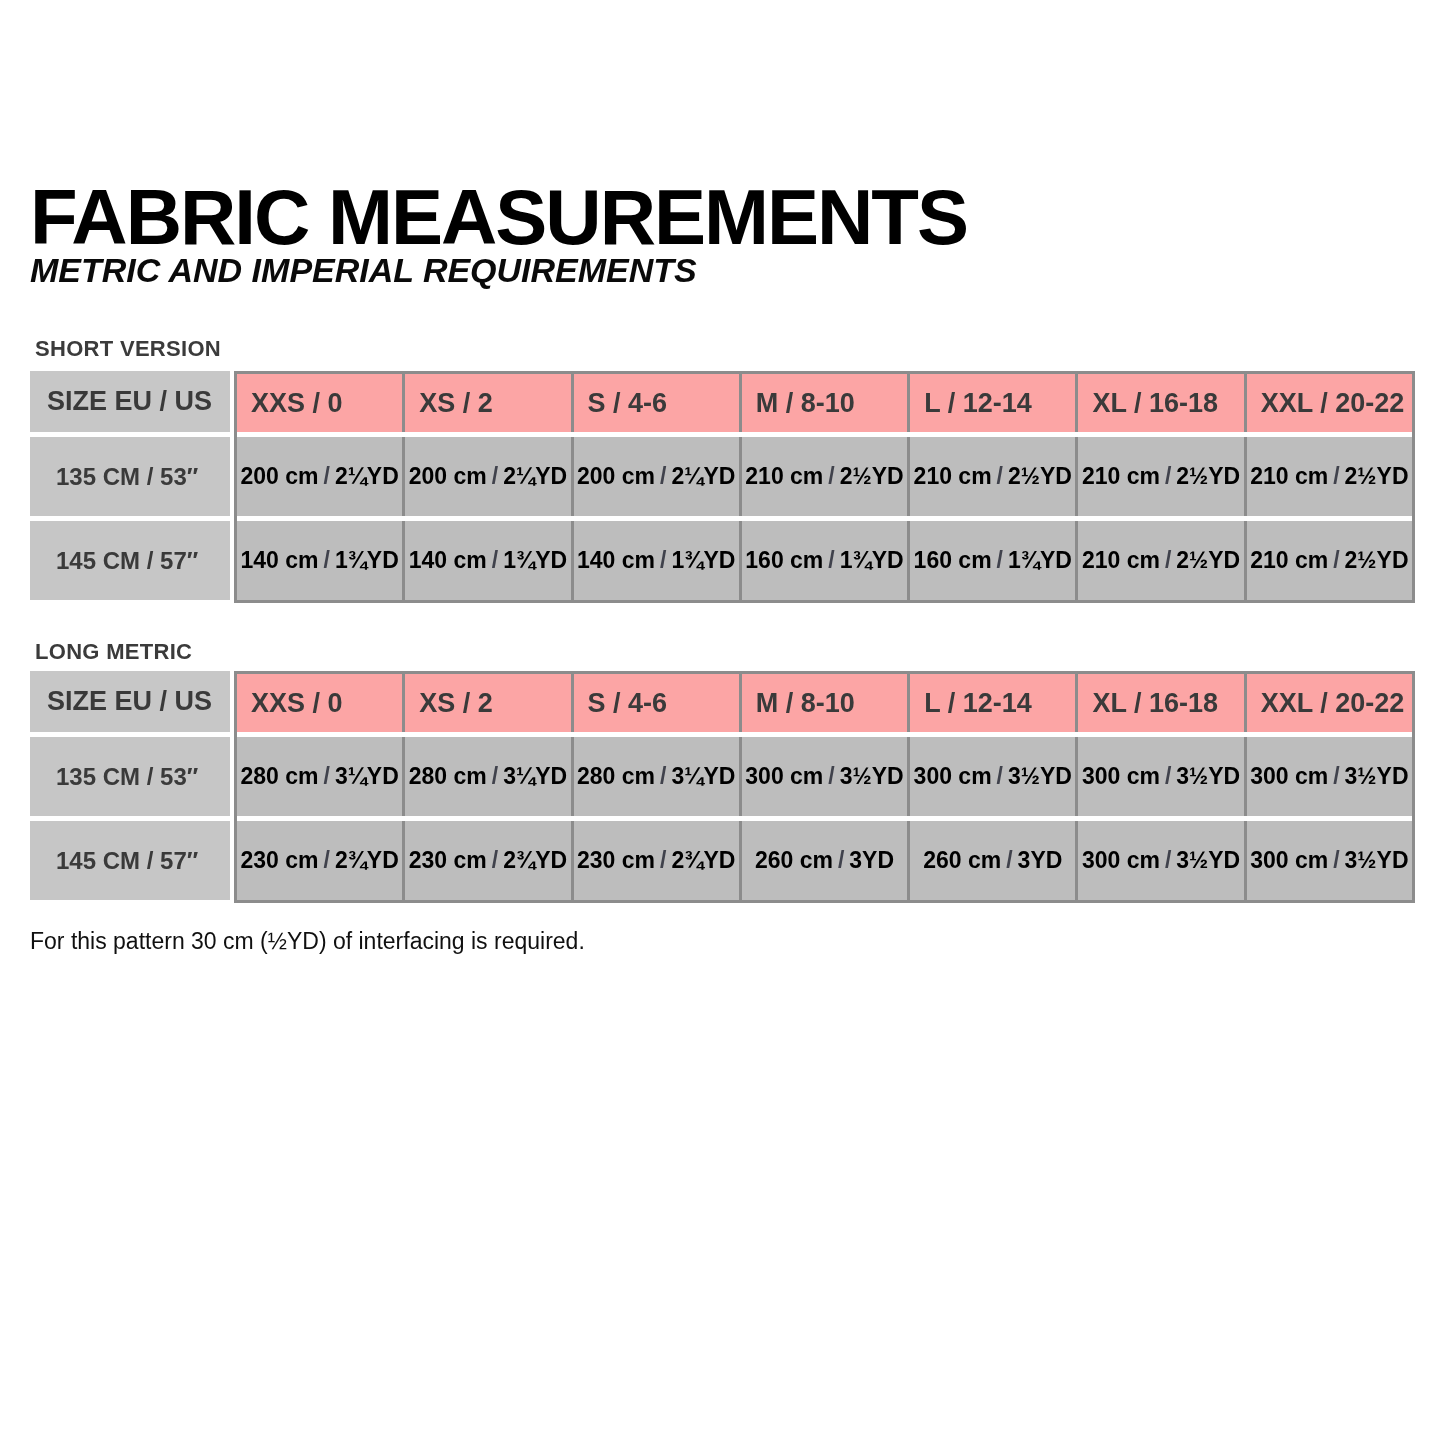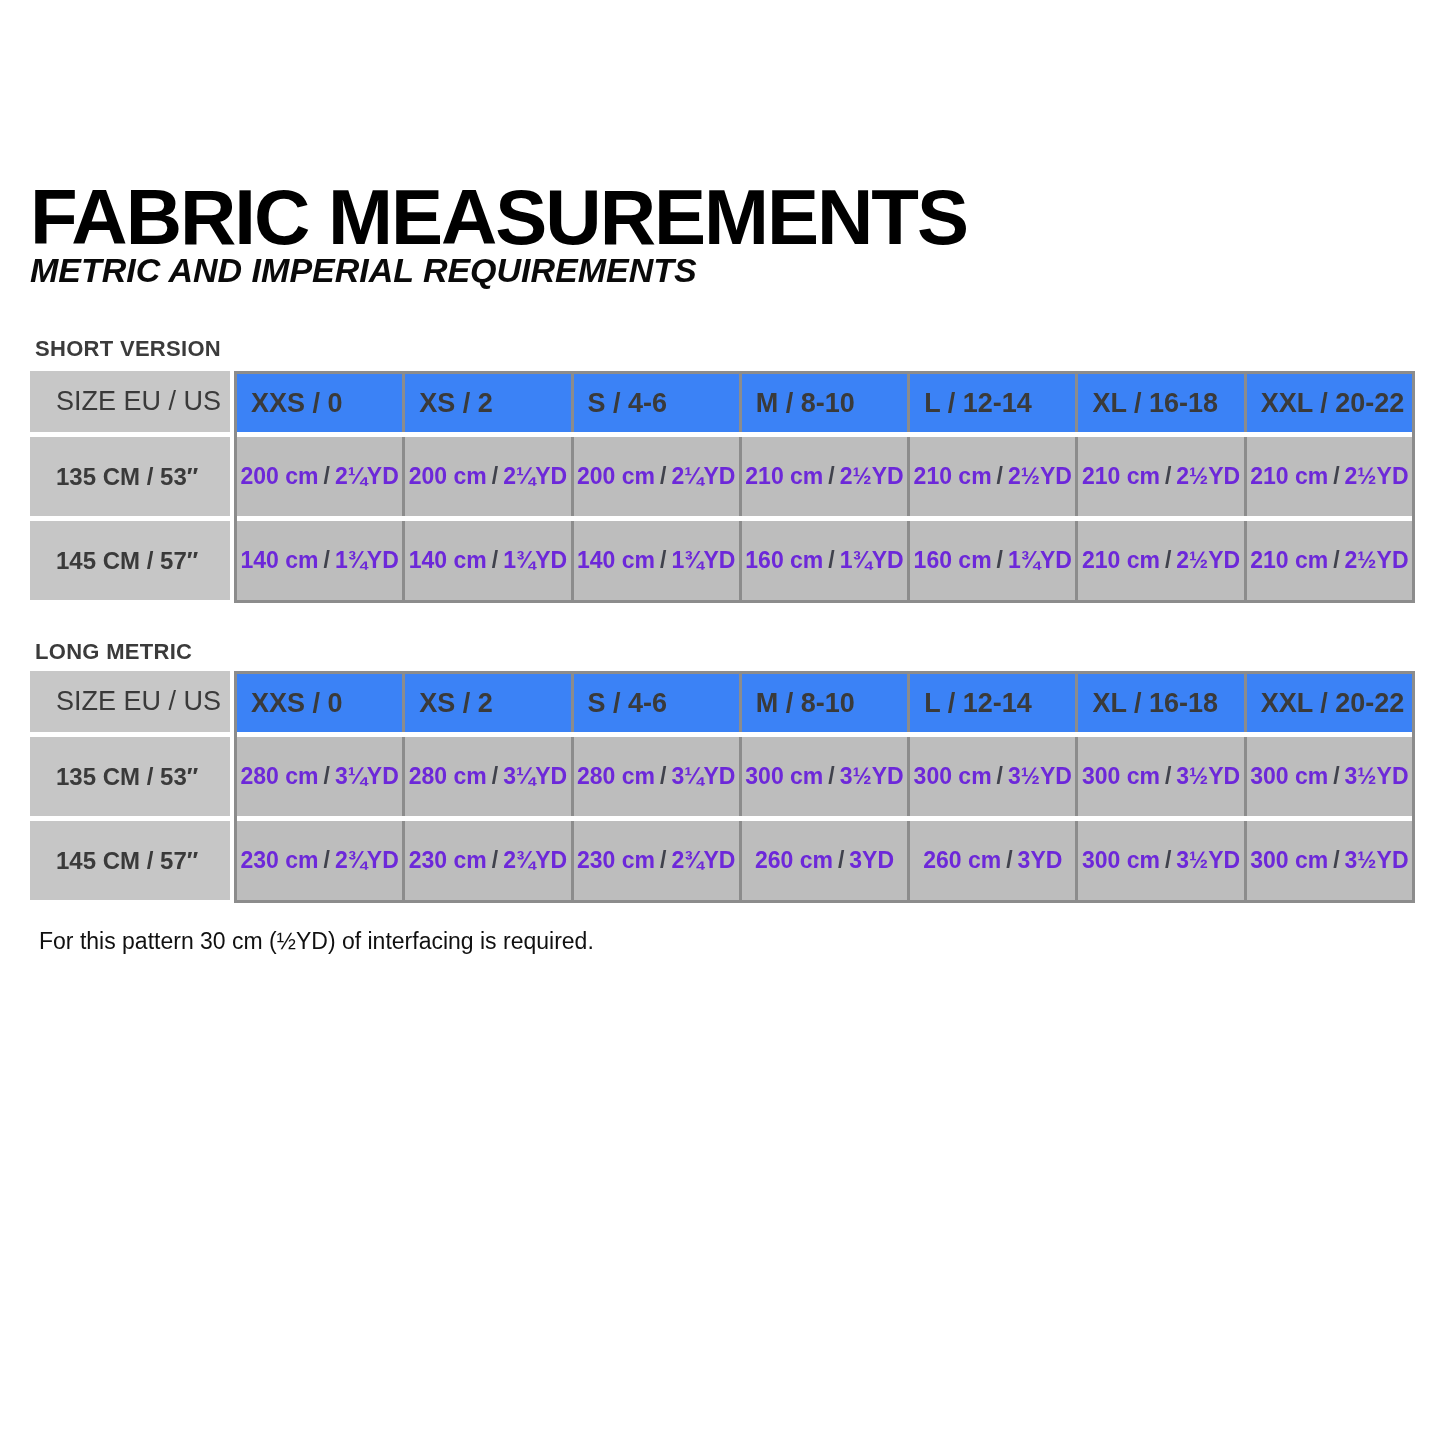--- a/index.html
+++ b/index.html
@@ -36,22 +36,22 @@
   #table-long  { top: 671px; }
 
   .label-col {
     width: 200px; flex: none;
     display: flex; flex-direction: column;
     margin-right: 4px;
   }
   .label-head {
     height: 61px; background: #c7c7c7;
     display: flex; align-items: center;
-    padding-left: 26px; box-sizing: border-box;
-    font-size: 27px; font-weight: normal; color: #3a3a3a;
+    padding-left: 17px; box-sizing: border-box;
+    font-size: 27px; font-weight: bold; color: #3a3a3a;
     white-space: nowrap;
   }
   .label-cell {
     height: 79px; margin-top: 5px; background: #c6c6c6;
     display: flex; align-items: center;
     padding-left: 26px; box-sizing: border-box;
     font-size: 24px; font-weight: bold; color: #3a3a3a;
     white-space: nowrap;
   }
 
@@ -64,34 +64,34 @@
   .data-row + .data-row { margin-top: 5px; }
   .data-cell {
     flex: 1; min-width: 0;
     display: flex; align-items: center;
     border-right: 3px solid #8c8c8c;
     box-sizing: border-box;
     white-space: nowrap;
   }
   .data-cell:last-child { border-right: none; text-align: right; }
   .head-row .data-cell {
-    height: 58px; background: #3b82f6;
+    height: 58px; background: #fca5a5;
     justify-content: flex-start; padding-left: 14px;
     font-size: 27px; font-weight: bold; color: #3a3a3a;
   }
   .body-row .data-cell {
     height: 79px; background: #bdbdbd;
     justify-content: center;
     font-size: 23px; font-weight: bold;
   }
-  .cm-val, .yd-val { color: #6d28d9; }
+  .cm-val, .yd-val { color: #000000; }
   .sep-val { color: #40424c; margin: 0 5px; }
 
   .footnote {
-    position: absolute; left: 39px; top: 928px;
+    position: absolute; left: 30px; top: 928px;
     font-size: 23px; color: #101010; white-space: nowrap;
   }
 </style>
 </head>
 <body>
 
 <h1 class="page-title">FABRIC MEASUREMENTS</h1>
 <h2 class="page-subtitle">METRIC AND IMPERIAL REQUIREMENTS</h2>
 
 <div id="short-label" class="section-label">SHORT VERSION</div>

